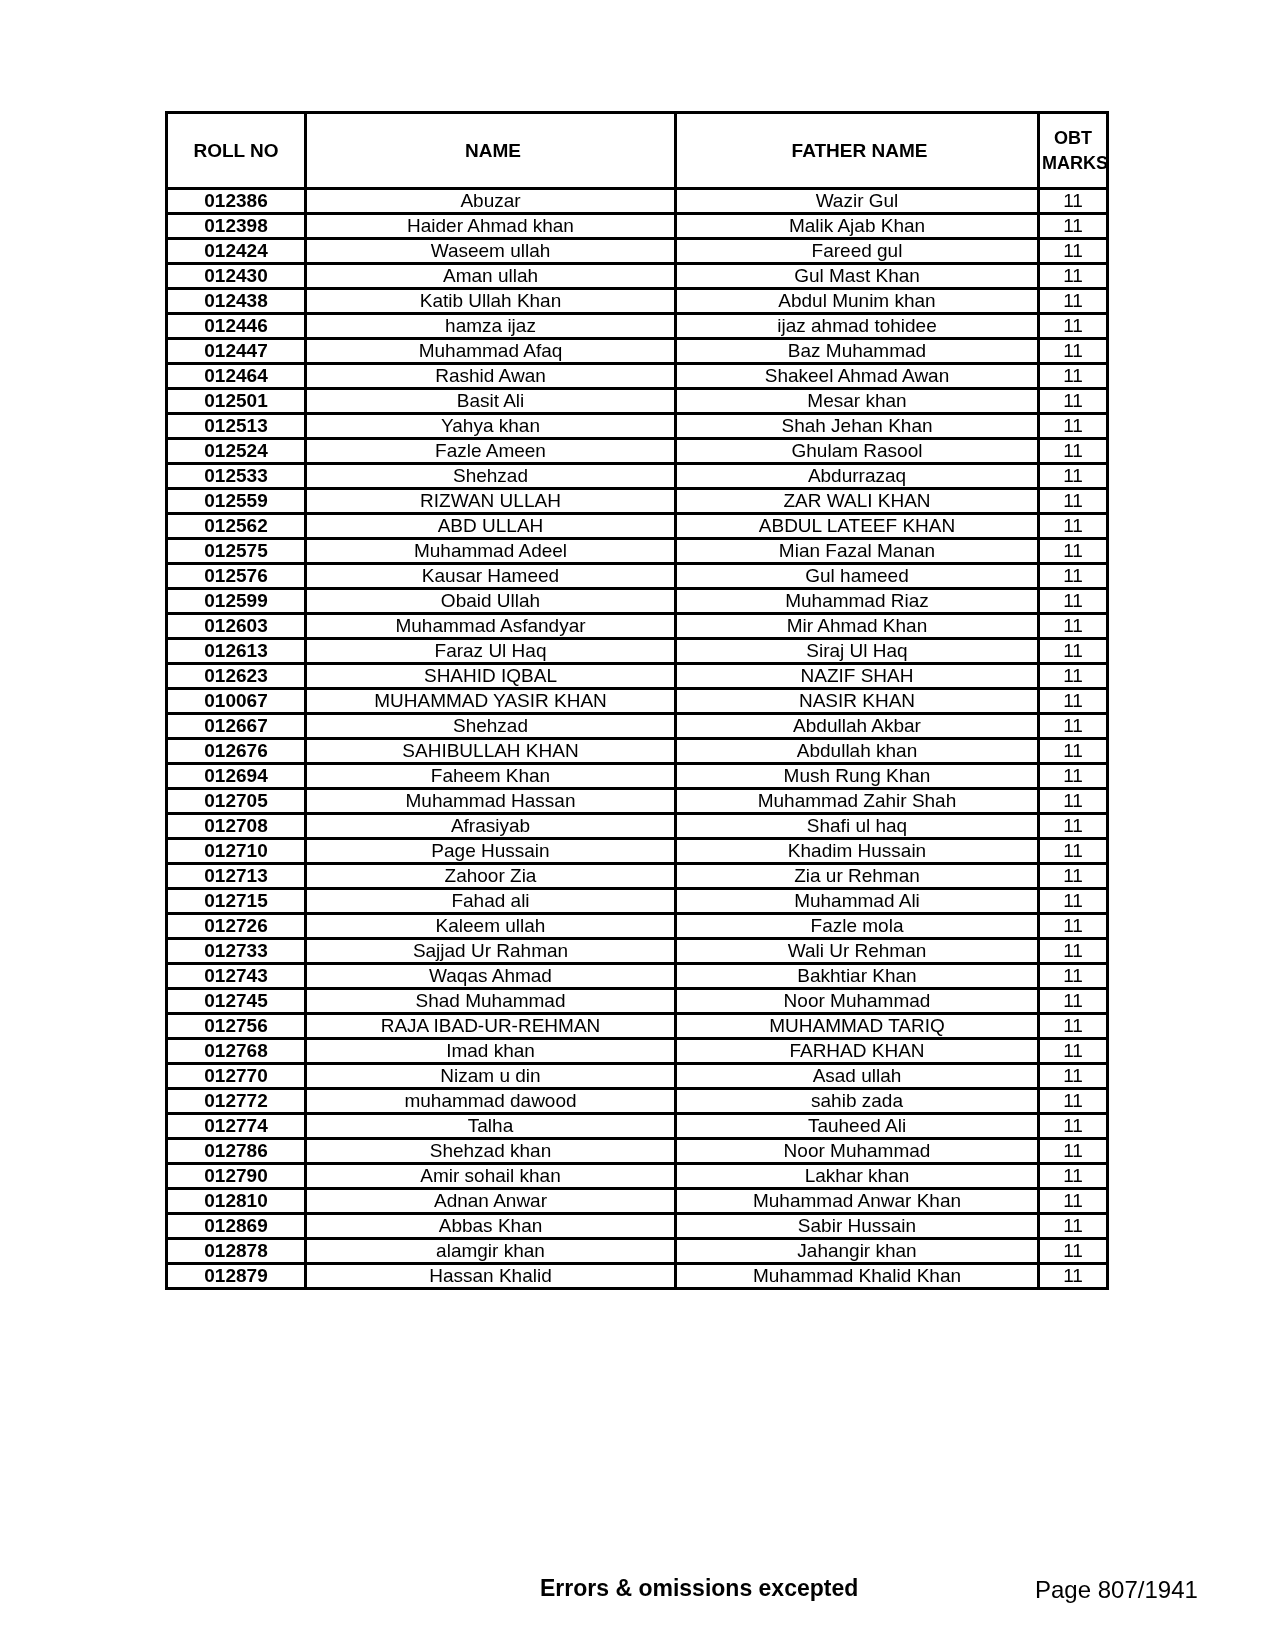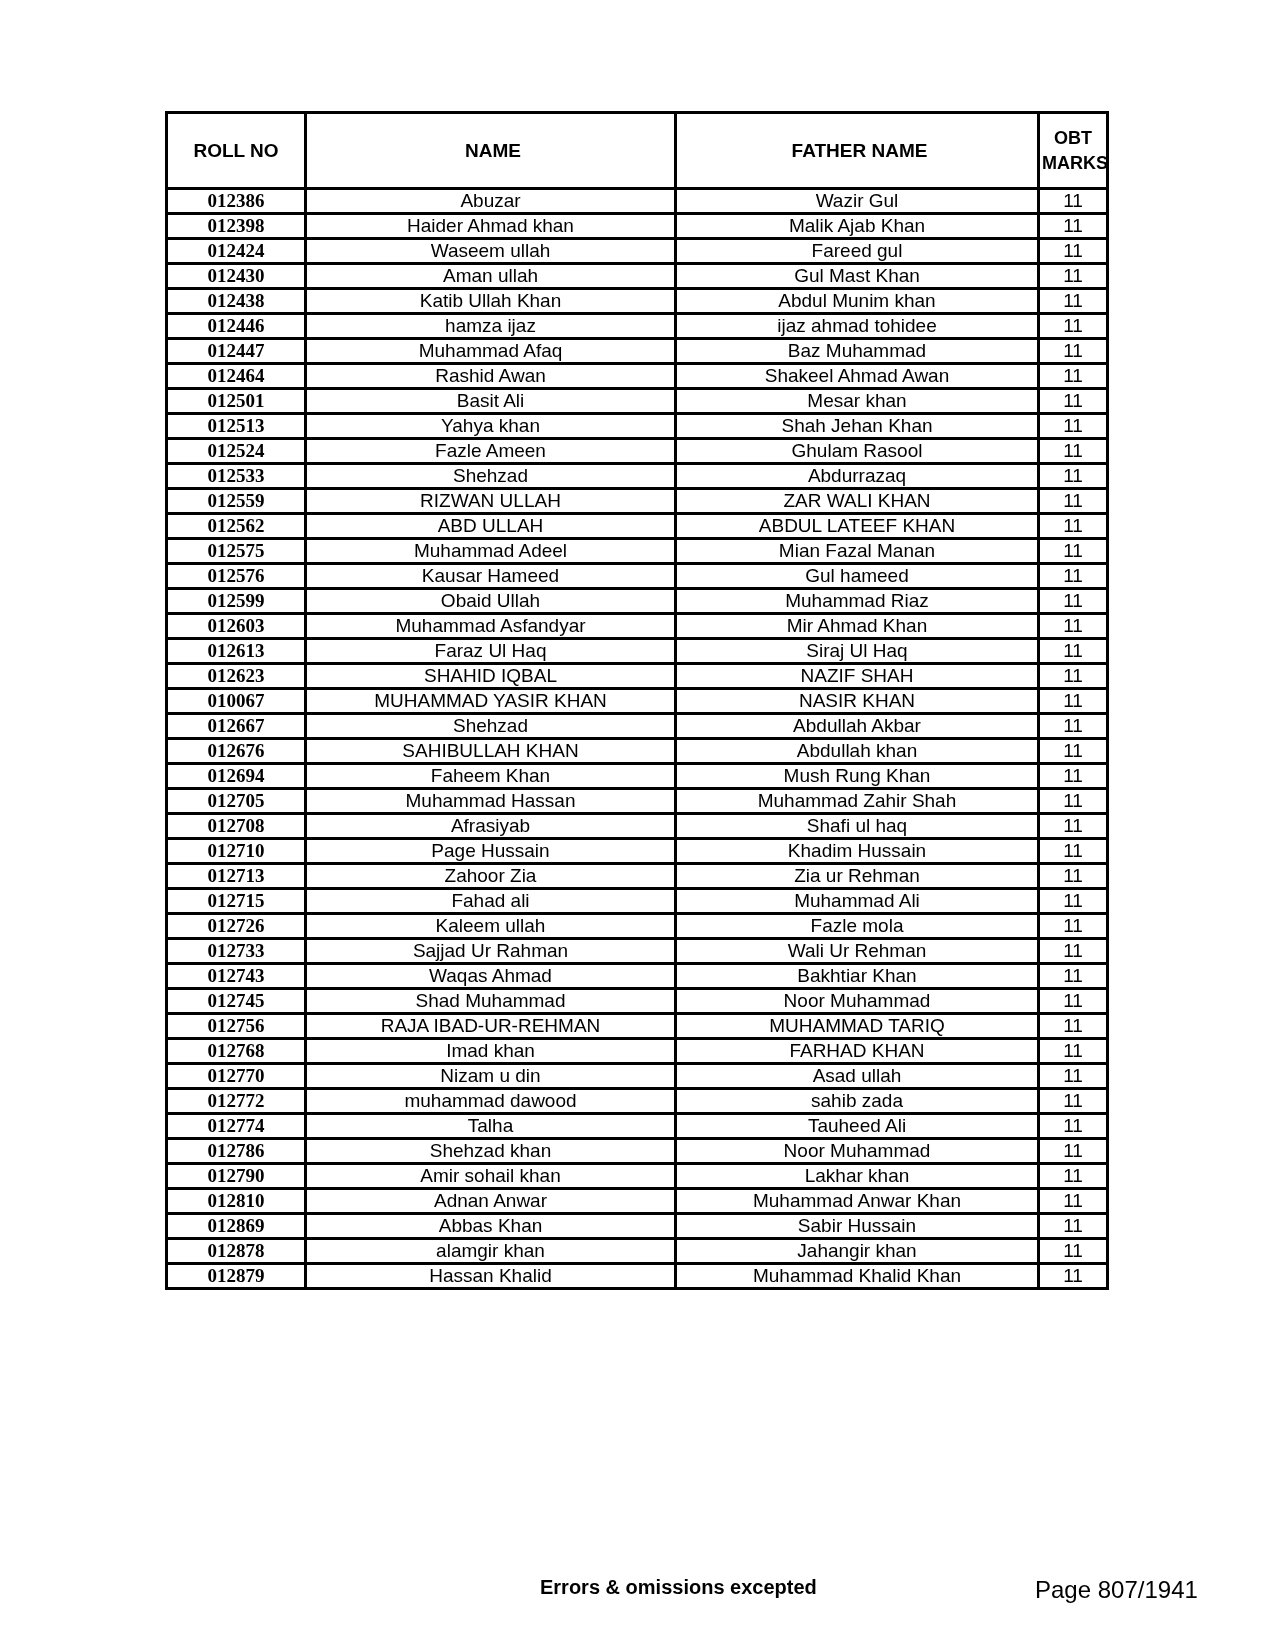--- a/index.html
+++ b/index.html
@@ -31,31 +31,31 @@
     font-weight: bold;
   }
   .results-table td {
     height: 24.7px;
     padding: 0;
   }
   .cell-left {
     text-align: left;
     padding-left: 5px;
   }
-  td.roll-cell { font-weight: bold; font-family: Liberation Serif, serif; }
+  td.roll-cell { font-weight: bold; }
   th.obt-header {
     white-space: normal;
     line-height: 1.35;
     font-size: 18px;
     padding: 0 2px;
   }
   .footer-note {
     position: absolute;
     left: 540px; top: 1576px;
-    font-size: 20px;
+    font-size: 23px;
     font-weight: bold;
     line-height: 1.1;
   }
   .footer-page {
     position: absolute;
     left: 1035px; top: 1577px;
     font-size: 24px;
     font-weight: normal;
     line-height: 1.1;
   }

